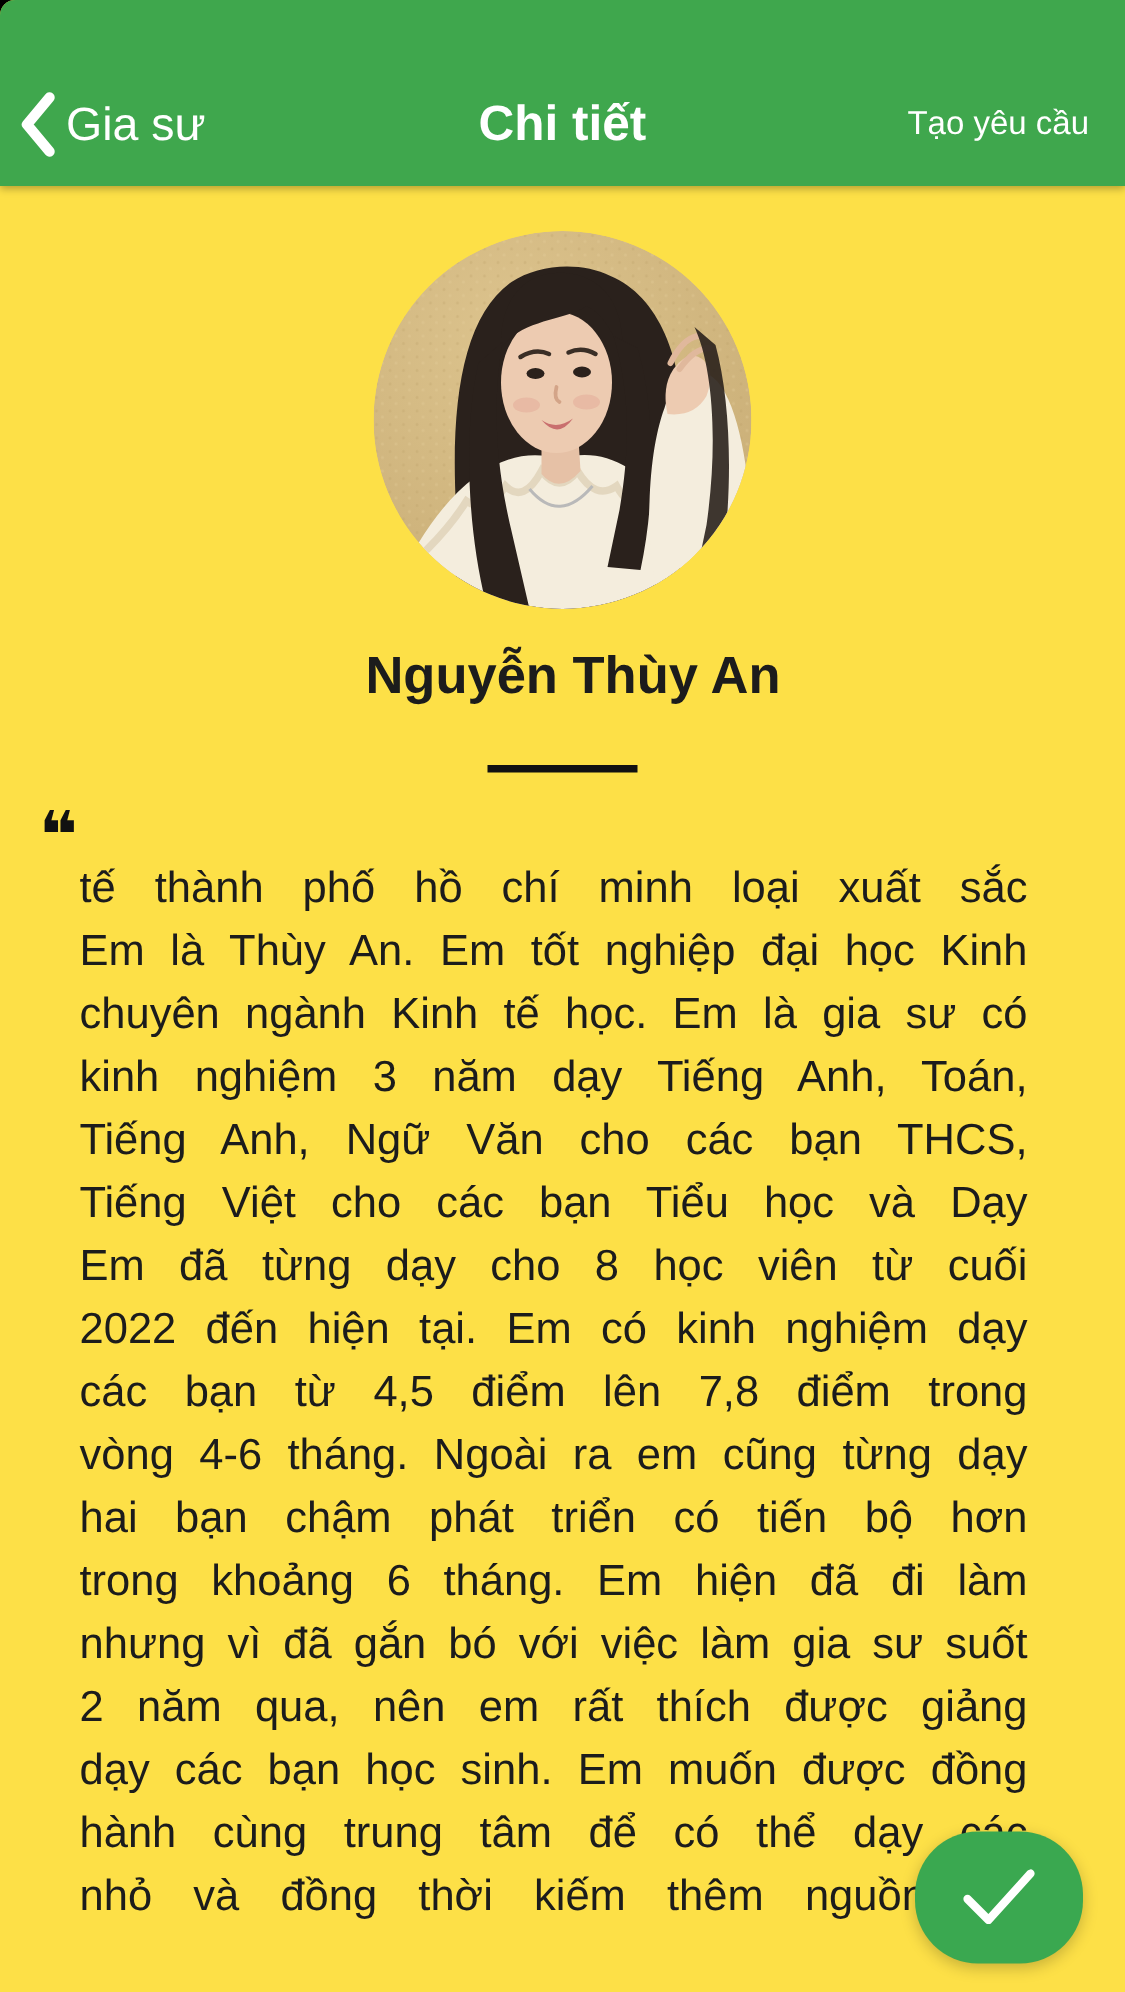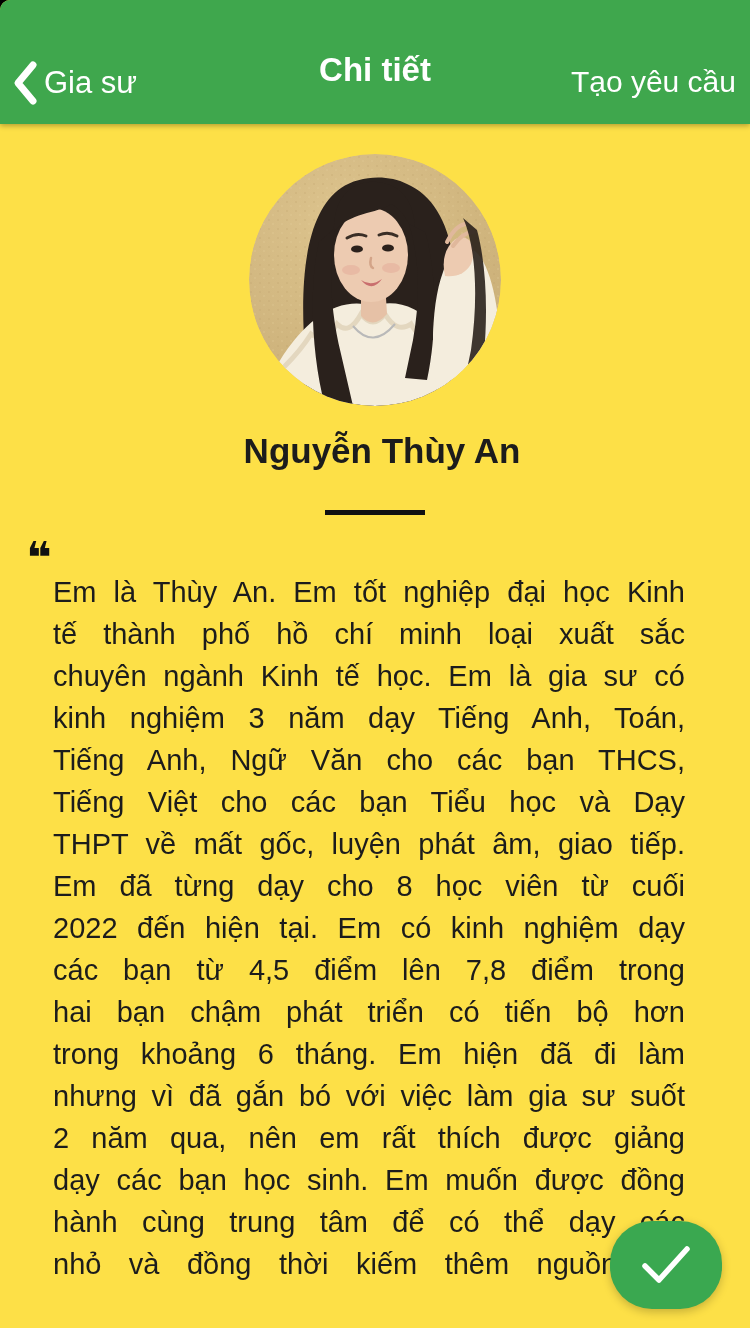--- a/index.html
+++ b/index.html
@@ -13,24 +13,24 @@
   .screen{position:relative;width:750px;height:1328px;background:#fde047;
           border-radius:10px 10px 0 0;overflow:hidden;padding-left:18px;}
 
   
   header{position:absolute;left:0;top:0;width:750px;height:124px;
          background:var(--header-green);
          box-shadow:0 2px 5px rgba(0,0,0,.28);z-index:5;}
   .nav-back{position:absolute;left:12px;bottom:18px;display:flex;
             align-items:center;gap:6px;color:#fff;cursor:pointer;}
   .nav-back span{font-size:31px;line-height:46px;}
-  .nav-title{position:absolute;left:0;right:0;bottom:32px;text-align:center;
+  .nav-title{position:absolute;left:0;right:0;bottom:20px;text-align:center;
              color:#fff;font-size:33px;font-weight:bold;line-height:44px;}
-  .nav-action{position:absolute;right:14px;bottom:22px;color:#fff;
-              font-size:30px;line-height:40px;cursor:pointer;margin-top:19px;}
+  .nav-action{position:absolute;right:24px;bottom:22px;color:#fff;
+              font-size:22px;line-height:40px;cursor:pointer;margin-top:19px;}
 
   
   .avatar{position:absolute;left:249px;top:154px;width:252px;height:252px;
           border-radius:50%;overflow:hidden;}
   .avatar svg{display:block;}
 
   
   .name{position:absolute;left:0;right:4px;top:428px;margin:0;text-align:center;
         font-size:35px;font-weight:600;color:var(--text-dark);line-height:46px;}
   .divider{position:absolute;left:325px;top:510px;width:100px;height:5px;
@@ -125,30 +125,30 @@
     </svg>
   </div>
 
   <h1 class="name">Nguyễn Thùy An</h1>
 
   <div class="divider"></div>
 
   <div class="quote">❝</div>
 
   <div class="bio">
+      <div class="bio-line">tế thành phố hồ chí minh loại xuất sắc</div>
       <div class="bio-line">Em là Thùy An. Em tốt nghiệp đại học Kinh</div>
-      <div class="bio-line">tế thành phố hồ chí minh loại xuất sắc</div>
       <div class="bio-line">chuyên ngành Kinh tế học. Em là gia sư có</div>
       <div class="bio-line">kinh nghiệm 3 năm dạy Tiếng Anh, Toán,</div>
       <div class="bio-line">Tiếng Anh, Ngữ Văn cho các bạn THCS,</div>
       <div class="bio-line">Tiếng Việt cho các bạn Tiểu học và Dạy</div>
-      <div class="bio-line">THPT về mất gốc, luyện phát âm, giao tiếp.</div>
       <div class="bio-line">Em đã từng dạy cho 8 học viên từ cuối</div>
       <div class="bio-line">2022 đến hiện tại. Em có kinh nghiệm dạy</div>
       <div class="bio-line">các bạn từ 4,5 điểm lên 7,8 điểm trong</div>
+      <div class="bio-line">vòng 4-6 tháng. Ngoài ra em cũng từng dạy</div>
       <div class="bio-line">hai bạn chậm phát triển có tiến bộ hơn</div>
       <div class="bio-line">trong khoảng 6 tháng. Em hiện đã đi làm</div>
       <div class="bio-line">nhưng vì đã gắn bó với việc làm gia sư suốt</div>
       <div class="bio-line">2 năm qua, nên em rất thích được giảng</div>
       <div class="bio-line">dạy các bạn học sinh. Em muốn được đồng</div>
       <div class="bio-line">hành cùng trung tâm để có thể dạy các</div>
       <div class="bio-line">nhỏ và đồng thời kiếm thêm nguồn thu</div>
     </div>
 
   <button class="fab">

